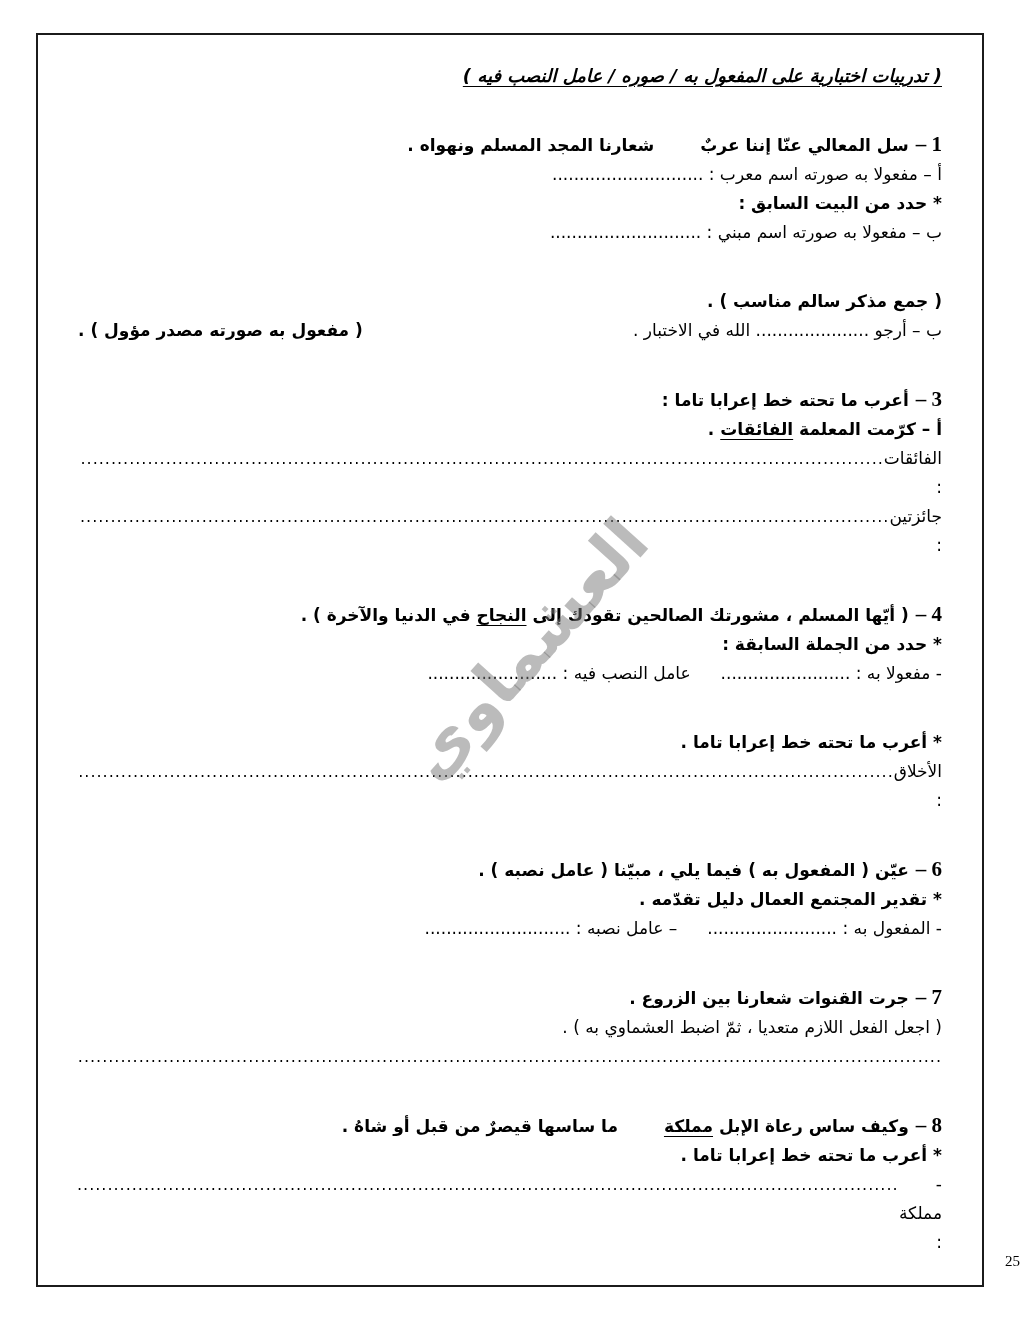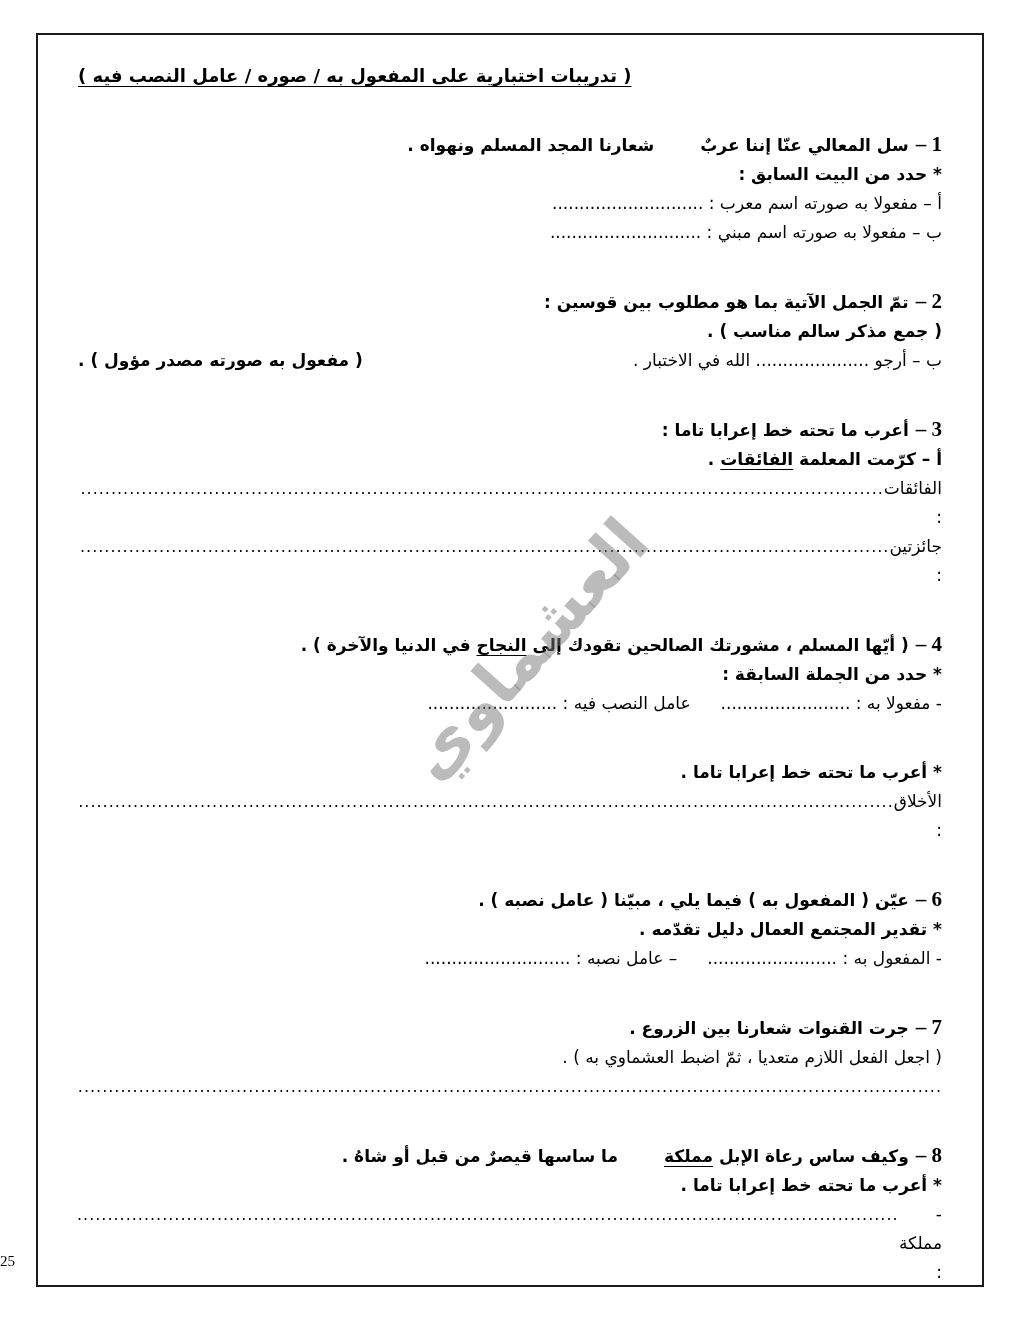--- a/index.html
+++ b/index.html
@@ -32,25 +32,26 @@
     right: 38px;
     bottom: 35px;
     padding: 26px 40px 0 40px;
     direction: rtl;
     text-align: right;
     font-size: 17px;
   }
   .row { line-height: 29px; }
   .bold { font-weight: bold; }
   .title {
-    text-align: left;
+    text-align: right;
     font-weight: bold;
     font-size: 18px;
     text-decoration: underline;
     text-underline-offset: 4px;
+    font-style: italic;
   }
   .q { margin-top: 40px; }
   .gap { margin-top: 36px; }
   .num {
     font-family: "Liberation Serif", serif;
     font-size: 21px;
     font-weight: bold;
     margin-left: 7px;
     white-space: nowrap;
   }
@@ -85,47 +86,46 @@
     color: rgba(120, 120, 120, 0.5);
     pointer-events: none;
     z-index: 5;
     direction: rtl;
   }
   .page-num {
     position: absolute;
     left: 0;
     right: 0;
     bottom: 50px;
-    text-align: left;
+    text-align: right;
     font-family: "Liberation Serif", serif;
     font-size: 15px;
   }
 </style>
 </head>
 <body>
 
 <div class="sheet">
   <div class="frame"></div>
 
   <div class="content">
 
     <div class="row title">( تدريبات اختبارية على المفعول به / صوره / عامل النصب فيه )</div>
 
     <div class="q">
       <div class="row bold flexrow verse">
         <span><span class="num">1 –</span><span>سل المعالي عنّا إننا عربٌ</span></span>
         <span>شعارنا المجد المسلم ونهواه .</span>
       </div>
+      <div class="row">أ – مفعولا به صورته اسم معرب : ............................</div>
       <div class="row bold">* حدد من البيت السابق :</div>
-      <div class="row">أ – مفعولا به صورته اسم معرب : ............................</div>
       <div class="row">ب – مفعولا به صورته اسم مبني : ............................</div>
     </div>
 
     <div class="q">
-      <div class="row bold"><span class="num">2 –</span><span>تمّ الجمل الآتية بما هو مطلوب بين قوسين :</span></div>
       <div class="row flexrow between">
         <span class="bold">( جمع مذكر سالم مناسب ) .</span>
       </div>
       <div class="row flexrow between">
         <span>ب – أرجو ..................... الله في الاختبار .</span>
         <span class="bold">( مفعول به صورته مصدر مؤول ) .</span>
       </div>
     </div>
 
     <div class="q">

